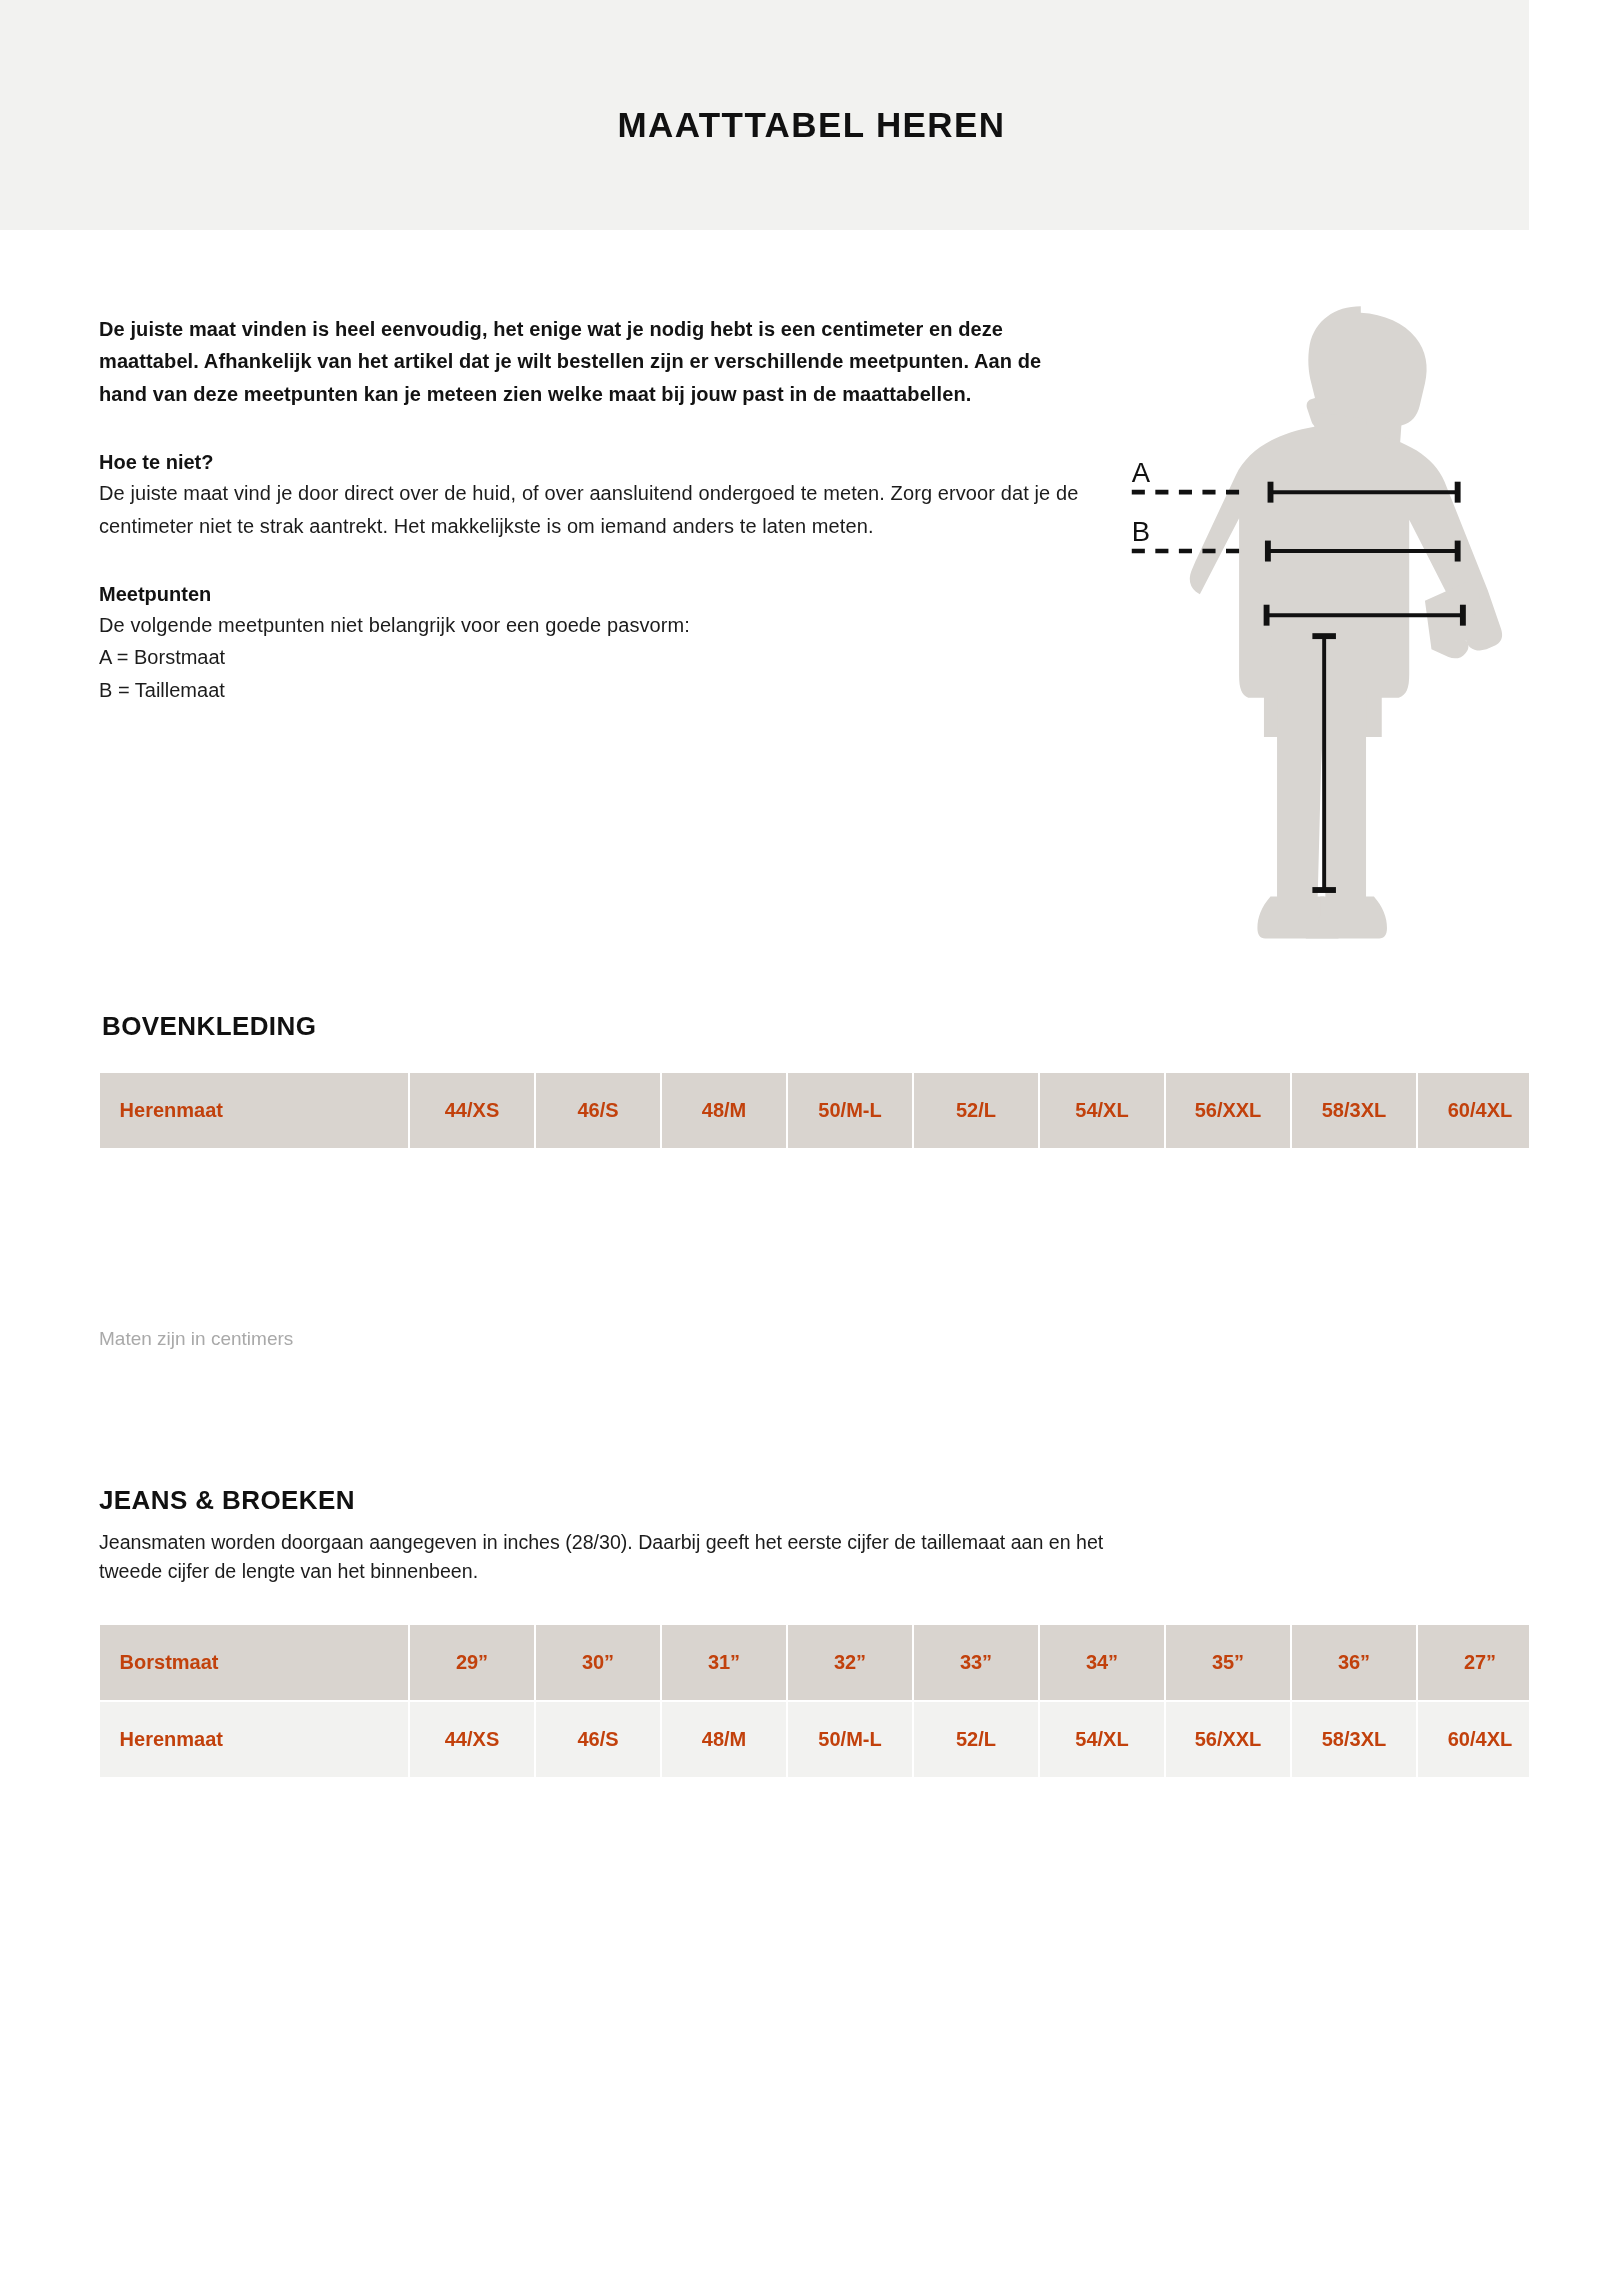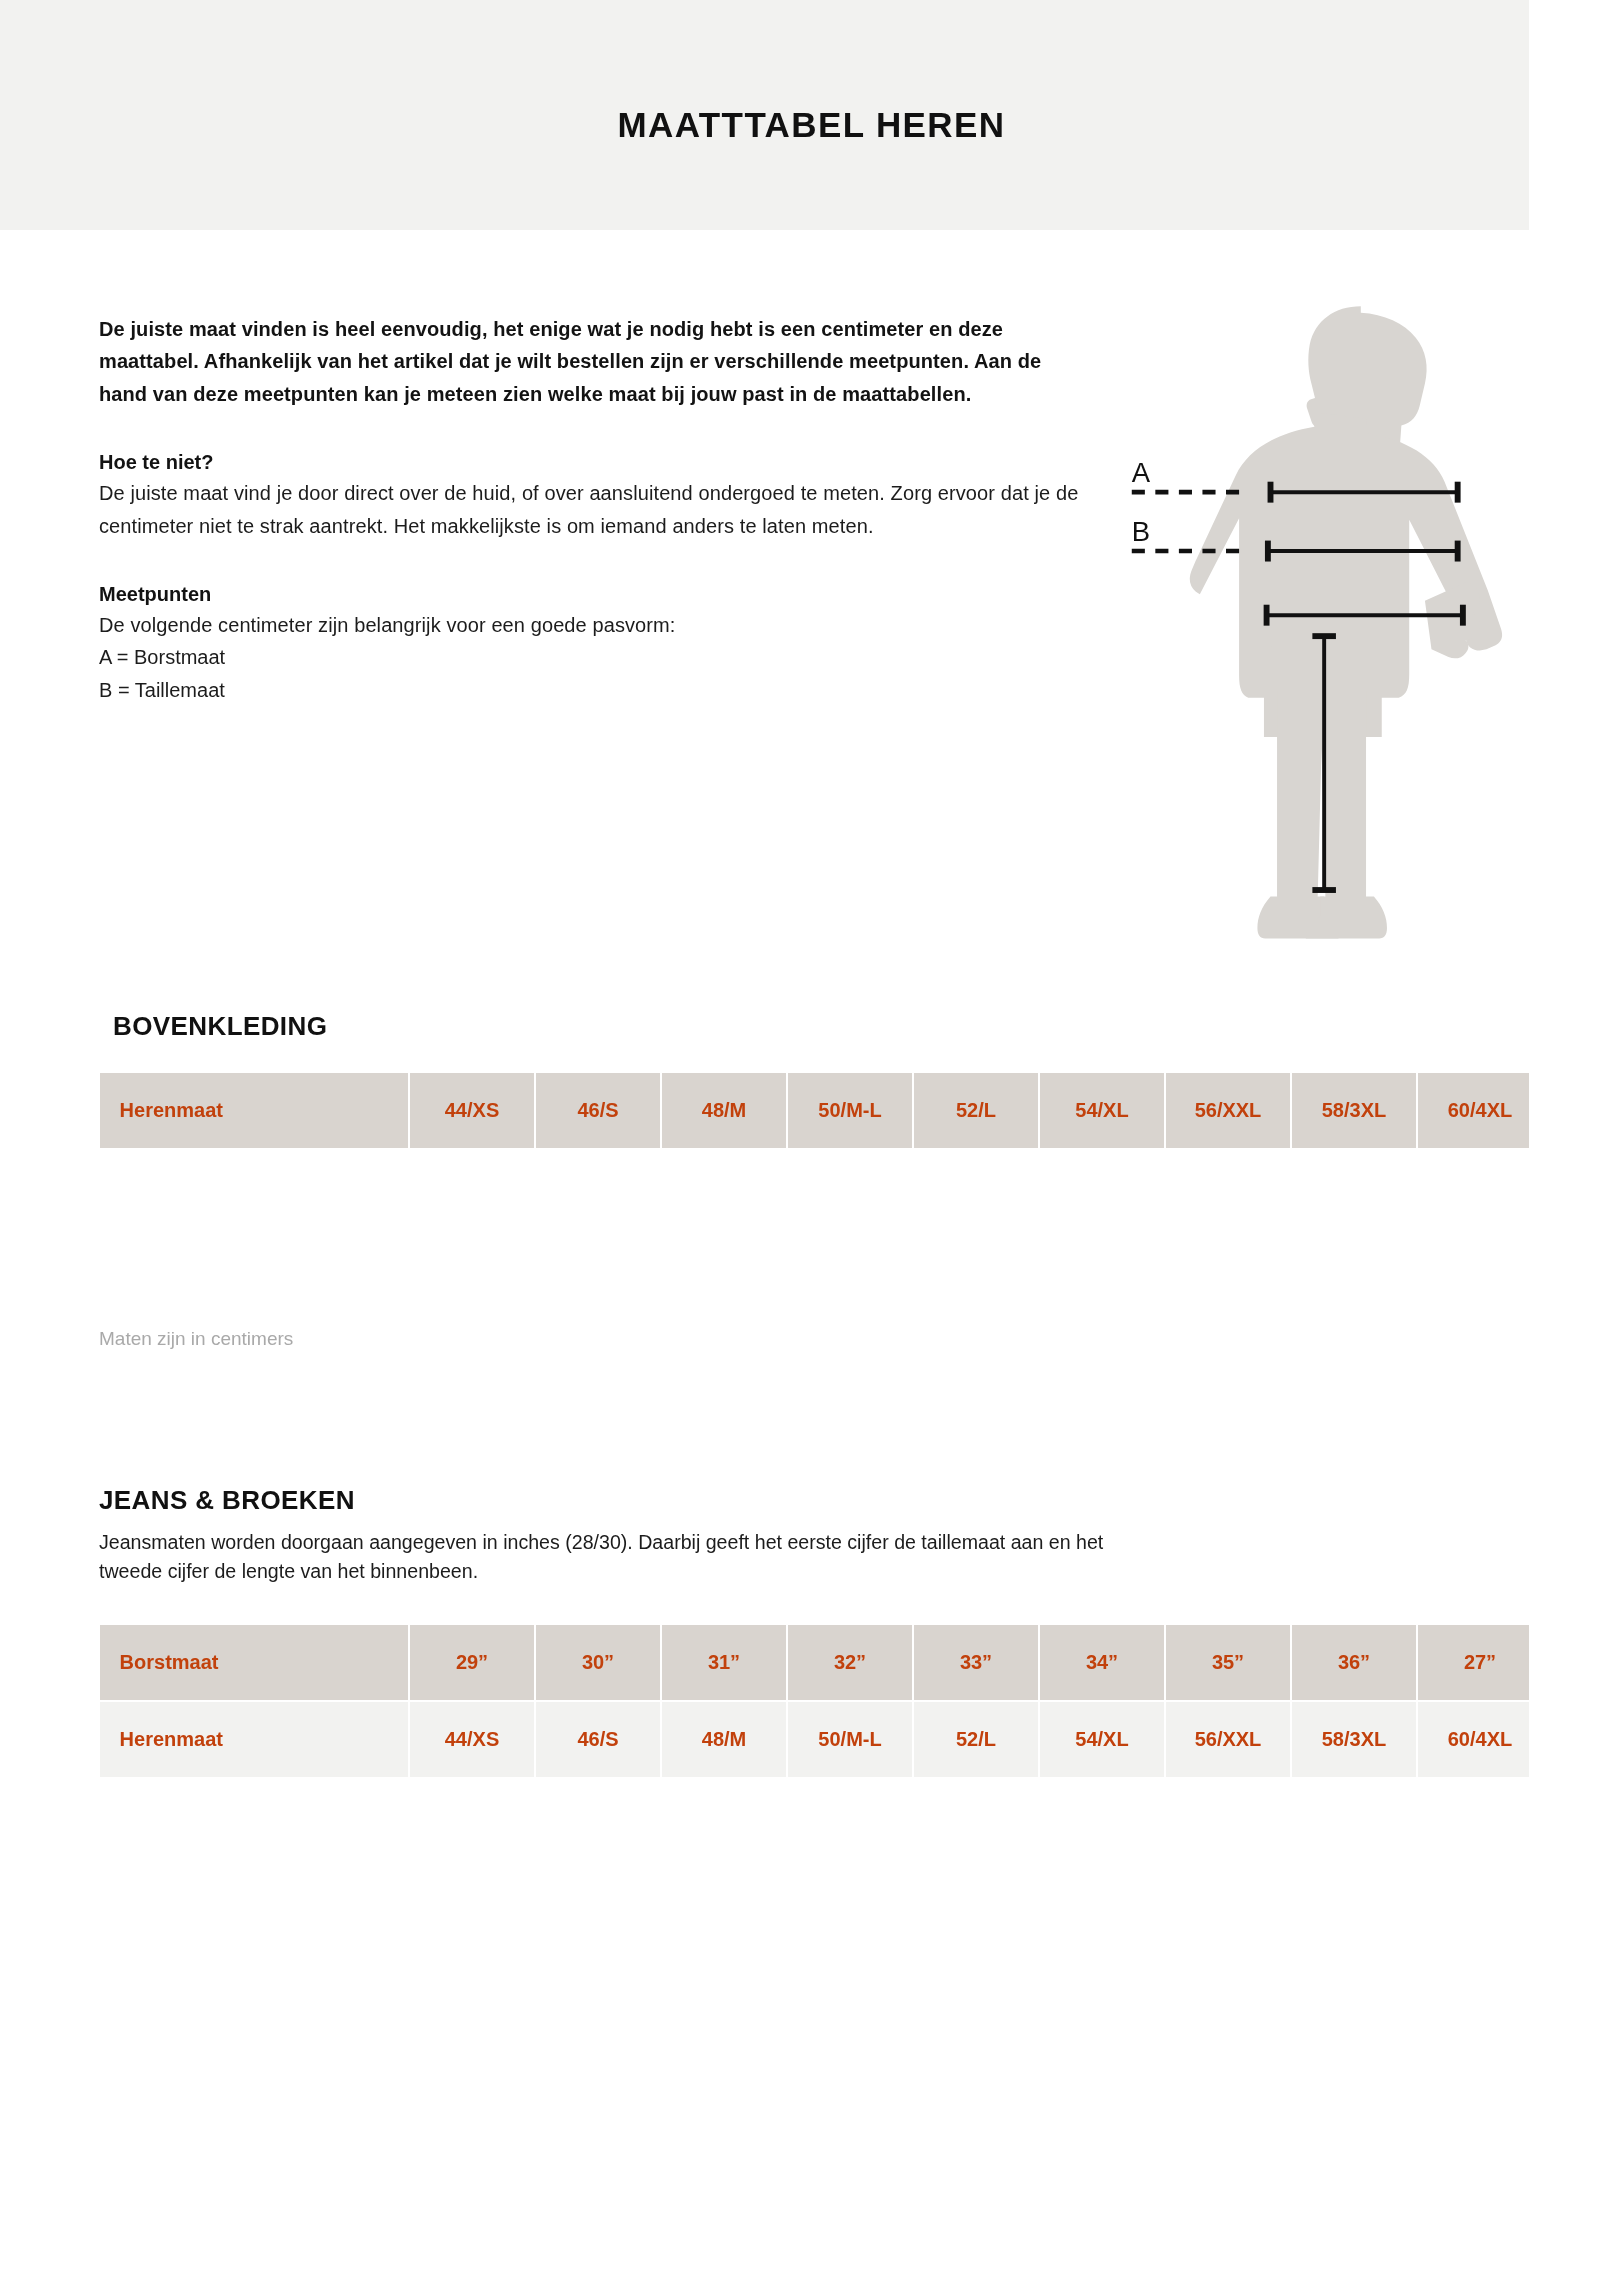--- a/index.html
+++ b/index.html
@@ -86,21 +86,21 @@
   .figure-wrap svg { display: block; width: 432px; height: 674px; }
 
   
   .block-title {
     position: absolute;
     font-size: 26px;
     font-weight: 700;
     letter-spacing: 0.4px;
     color: #111111;
   }
-  #bovenkleding-title { left: 113px; top: 1011px; }
+  #bovenkleding-title { left: 102px; top: 1011px; }
   #jeans-title        { left: 99px; top: 1485px; }
 
   .jeans-desc {
     position: absolute;
     left: 99px;
     top: 1528px;
     width: 1047px;
     font-size: 19.6px;
     line-height: 1.48;
     color: #1c1c1c;
@@ -152,21 +152,21 @@
     <div class="header-title">MAATTTABEL HEREN</div>
   </div>
 
   <div class="intro-col">
     <p class="intro-lead">De juiste maat vinden is heel eenvoudig, het enige wat je nodig hebt is een centimeter en deze maattabel. Afhankelijk van het artikel dat je wilt bestellen zijn er verschillende meetpunten. Aan de hand van deze meetpunten kan je meteen zien welke maat bij jouw past in de maattabellen.</p>
 
     <p class="sec-head">Hoe te niet?</p>
     <p class="sec-body">De juiste maat vind je door direct over de huid, of over aansluitend ondergoed te meten. Zorg ervoor dat je de centimeter niet te strak aantrekt. Het makkelijkste is om iemand anders te laten meten.</p>
 
     <p class="sec-head">Meetpunten</p>
-    <p class="sec-body">De volgende centimeter zijn belangrijk voor een goede pasvorm:</p>
+    <p class="sec-body">De volgende meetpunten niet belangrijk voor een goede pasvorm:</p>
     <p class="meet-line">A = Borstmaat</p>
     <p class="meet-line">B = Taillemaat</p>
   </div>
 
   <div class="figure-wrap">
     <svg viewBox="0 0 660 1030" xmlns="http://www.w3.org/2000/svg">
 
       <g fill="#d8d5d1">
 
         <path d="M400 28 c-40 0 -70 22 -78 58 c-4 22 -2 42 2 58 l6 24 l-6 2

